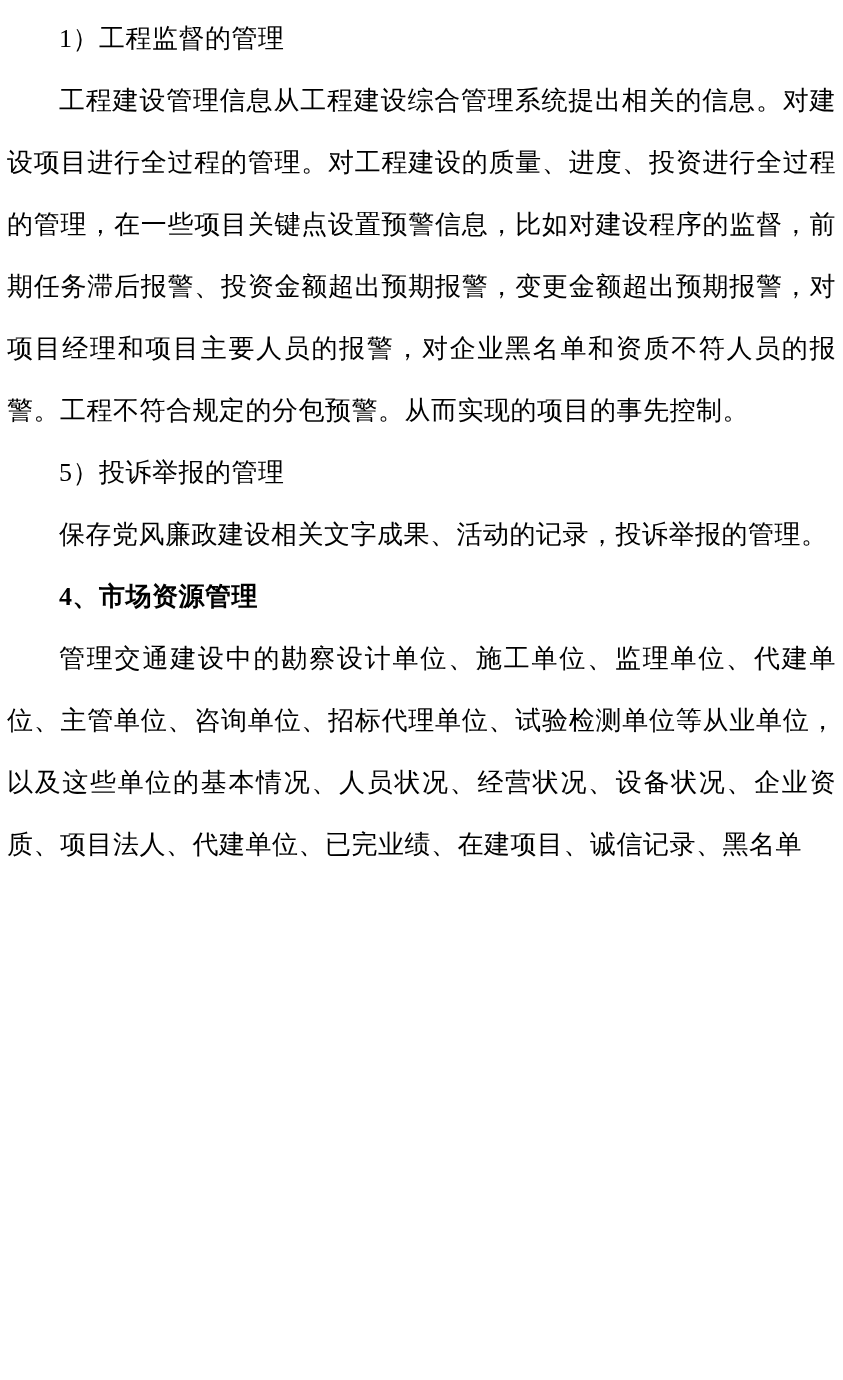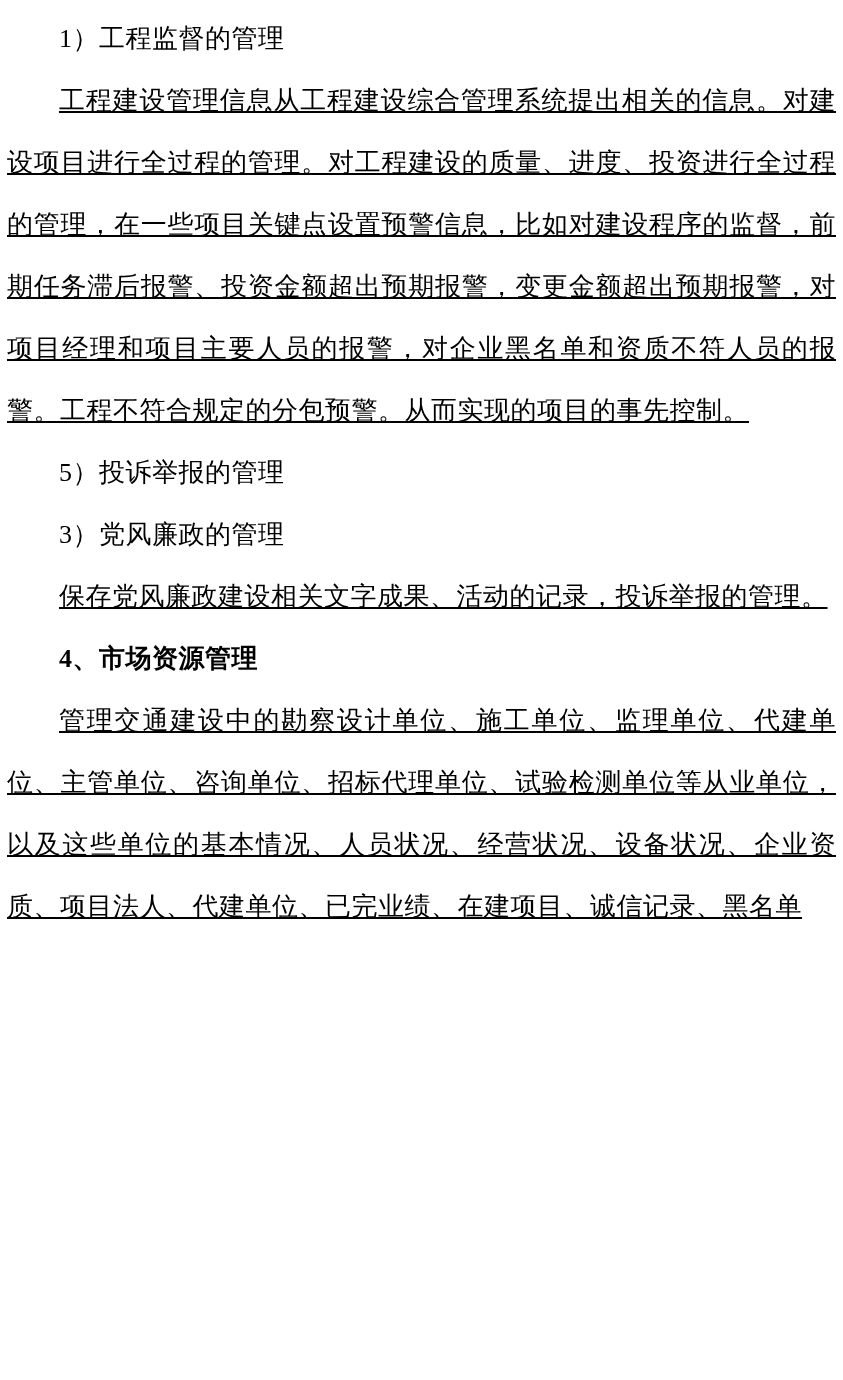--- a/index.html
+++ b/index.html
@@ -24,21 +24,20 @@
     border-radius: 21px;
   }
   .doc-block {
     margin: 0;
     padding: 0;
   }
   .doc-paragraph {
     text-align: justify;
     text-justify: inter-character;
     text-indent: 2em;
-    text-decoration: underline;
   }
   .doc-subheading {
     text-indent: 2em;
     text-align: left;
   }
   .doc-heading {
     text-indent: 2em;
     text-align: left;
     font-weight: bold;
   }
@@ -47,21 +46,20 @@
 <body>
 
 <div class="page">
   <p class="doc-block doc-subheading">1）工程监督的管理</p>
 
   <p class="doc-block doc-paragraph">工程建设管理信息从工程建设综合管理系统提出相关的信息。对建设项目进行全过程的管理。对工程建设的质量、进度、投资进行全过程的管理，在一些项目关键点设置预警信息，比如对建设程序的监督，前期任务滞后报警、投资金额超出预期报警，变更金额超出预期报警，对项目经理和项目主要人员的报警，对企业黑名单和资质不符人员的报警。工程不符合规定的分包预警。从而实现的项目的事先控制。</p>
 
   <p class="doc-block doc-subheading">5）投诉举报的管理</p>
 
 
-  <p class="doc-block doc-subheading">3）党风廉政的管理</p>
 
   <p class="doc-block doc-paragraph">保存党风廉政建设相关文字成果、活动的记录，投诉举报的管理。</p>
 
   <p class="doc-block doc-heading">4、市场资源管理</p>
 
 
   <p class="doc-block doc-paragraph">管理交通建设中的勘察设计单位、施工单位、监理单位、代建单位、主管单位、咨询单位、招标代理单位、试验检测单位等从业单位，以及这些单位的基本情况、人员状况、经营状况、设备状况、企业资质、项目法人、代建单位、已完业绩、在建项目、诚信记录、黑名单</p>
 </div>
 
 </body></html>

